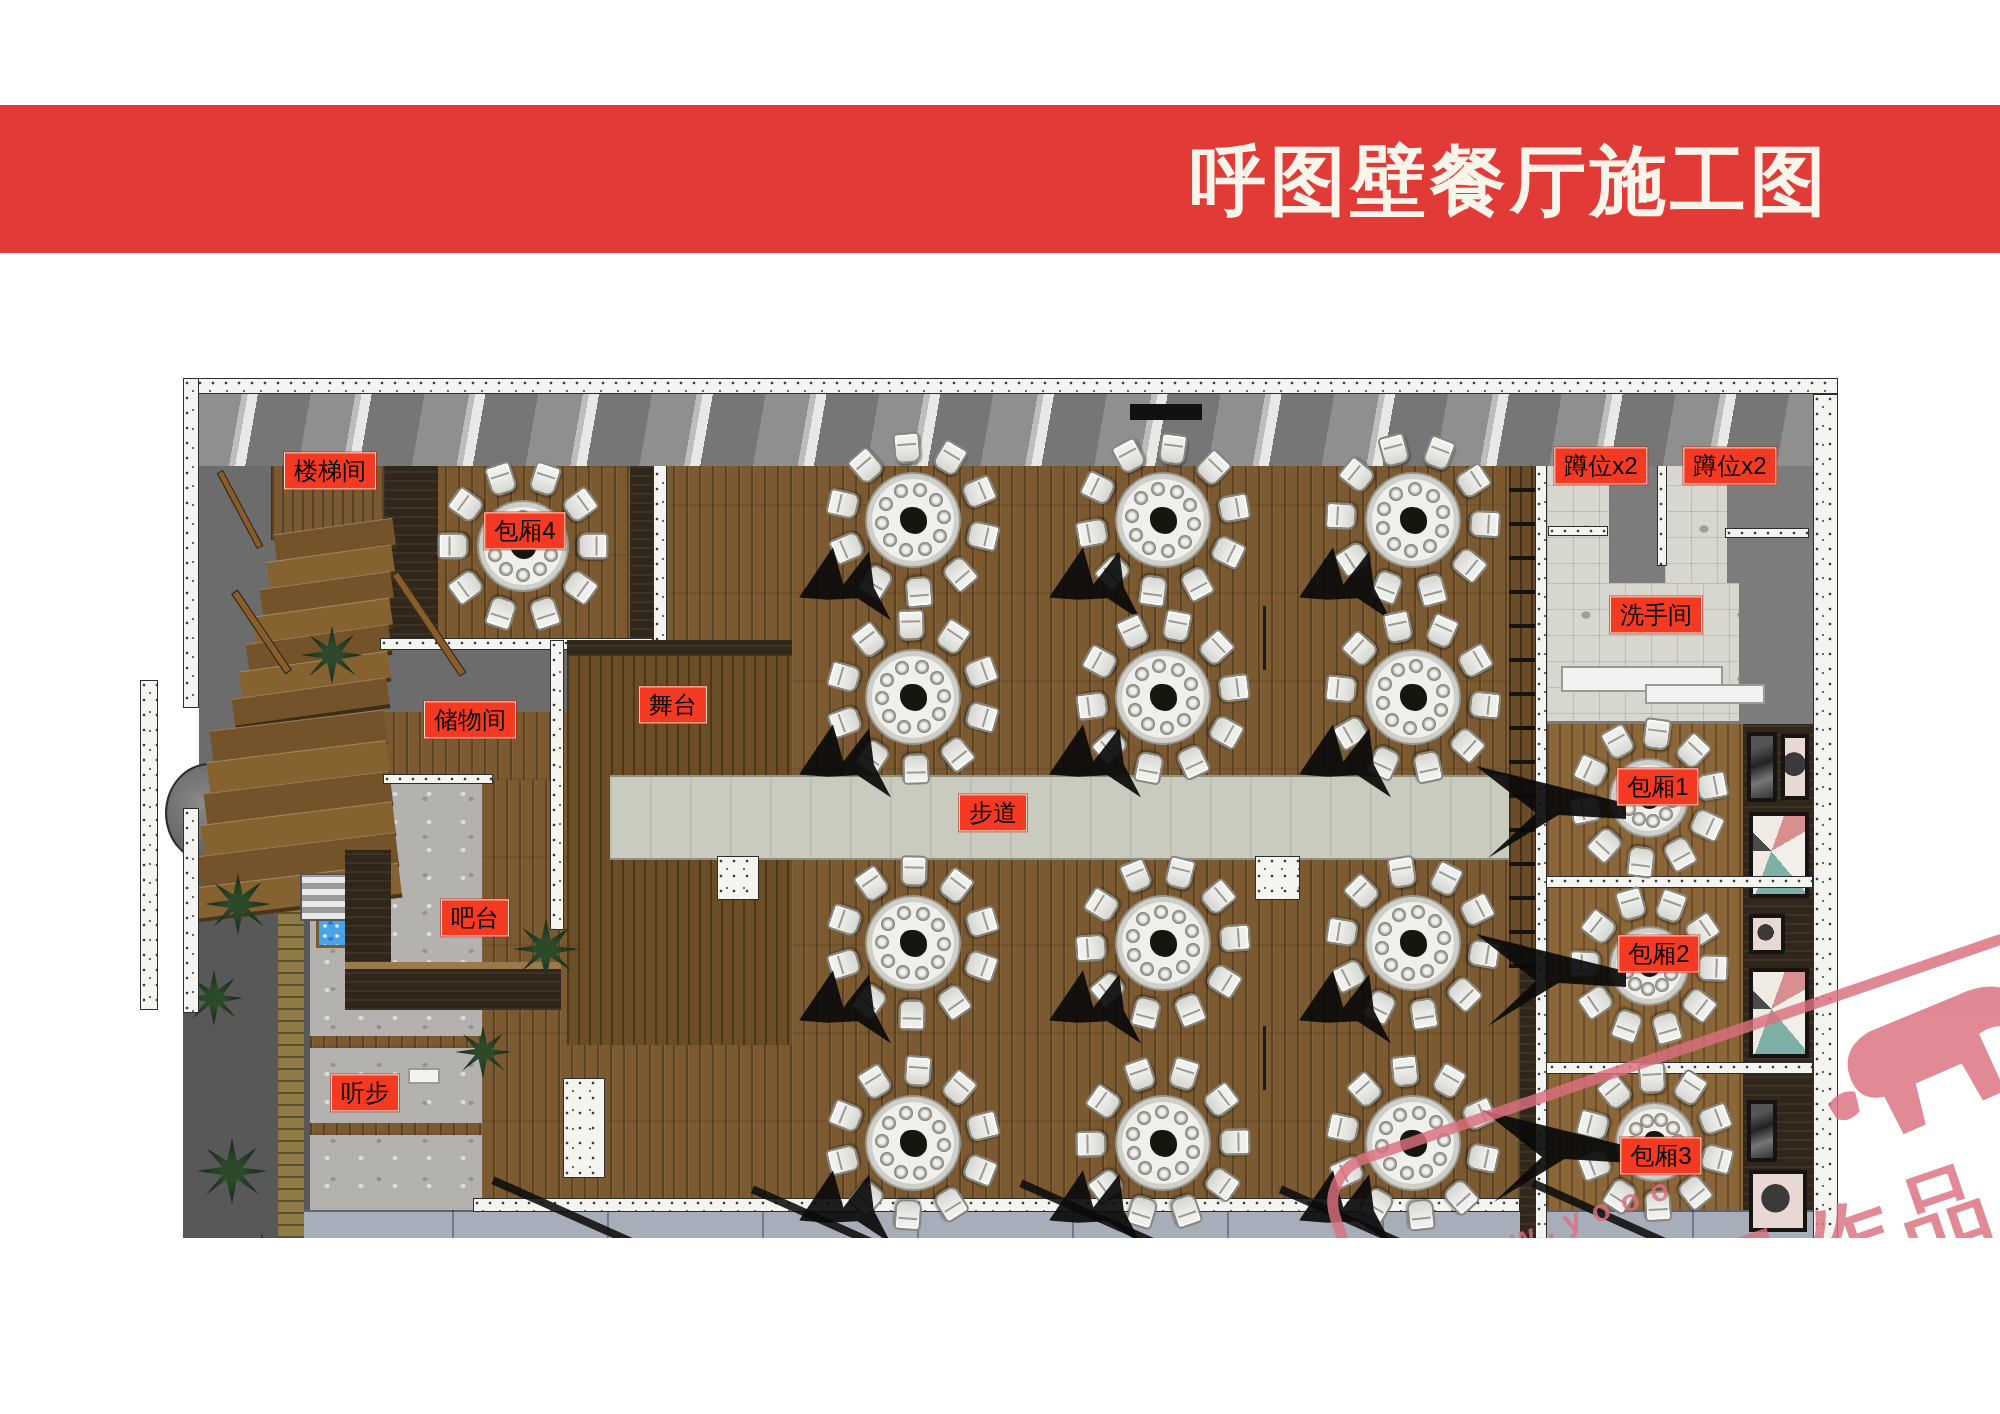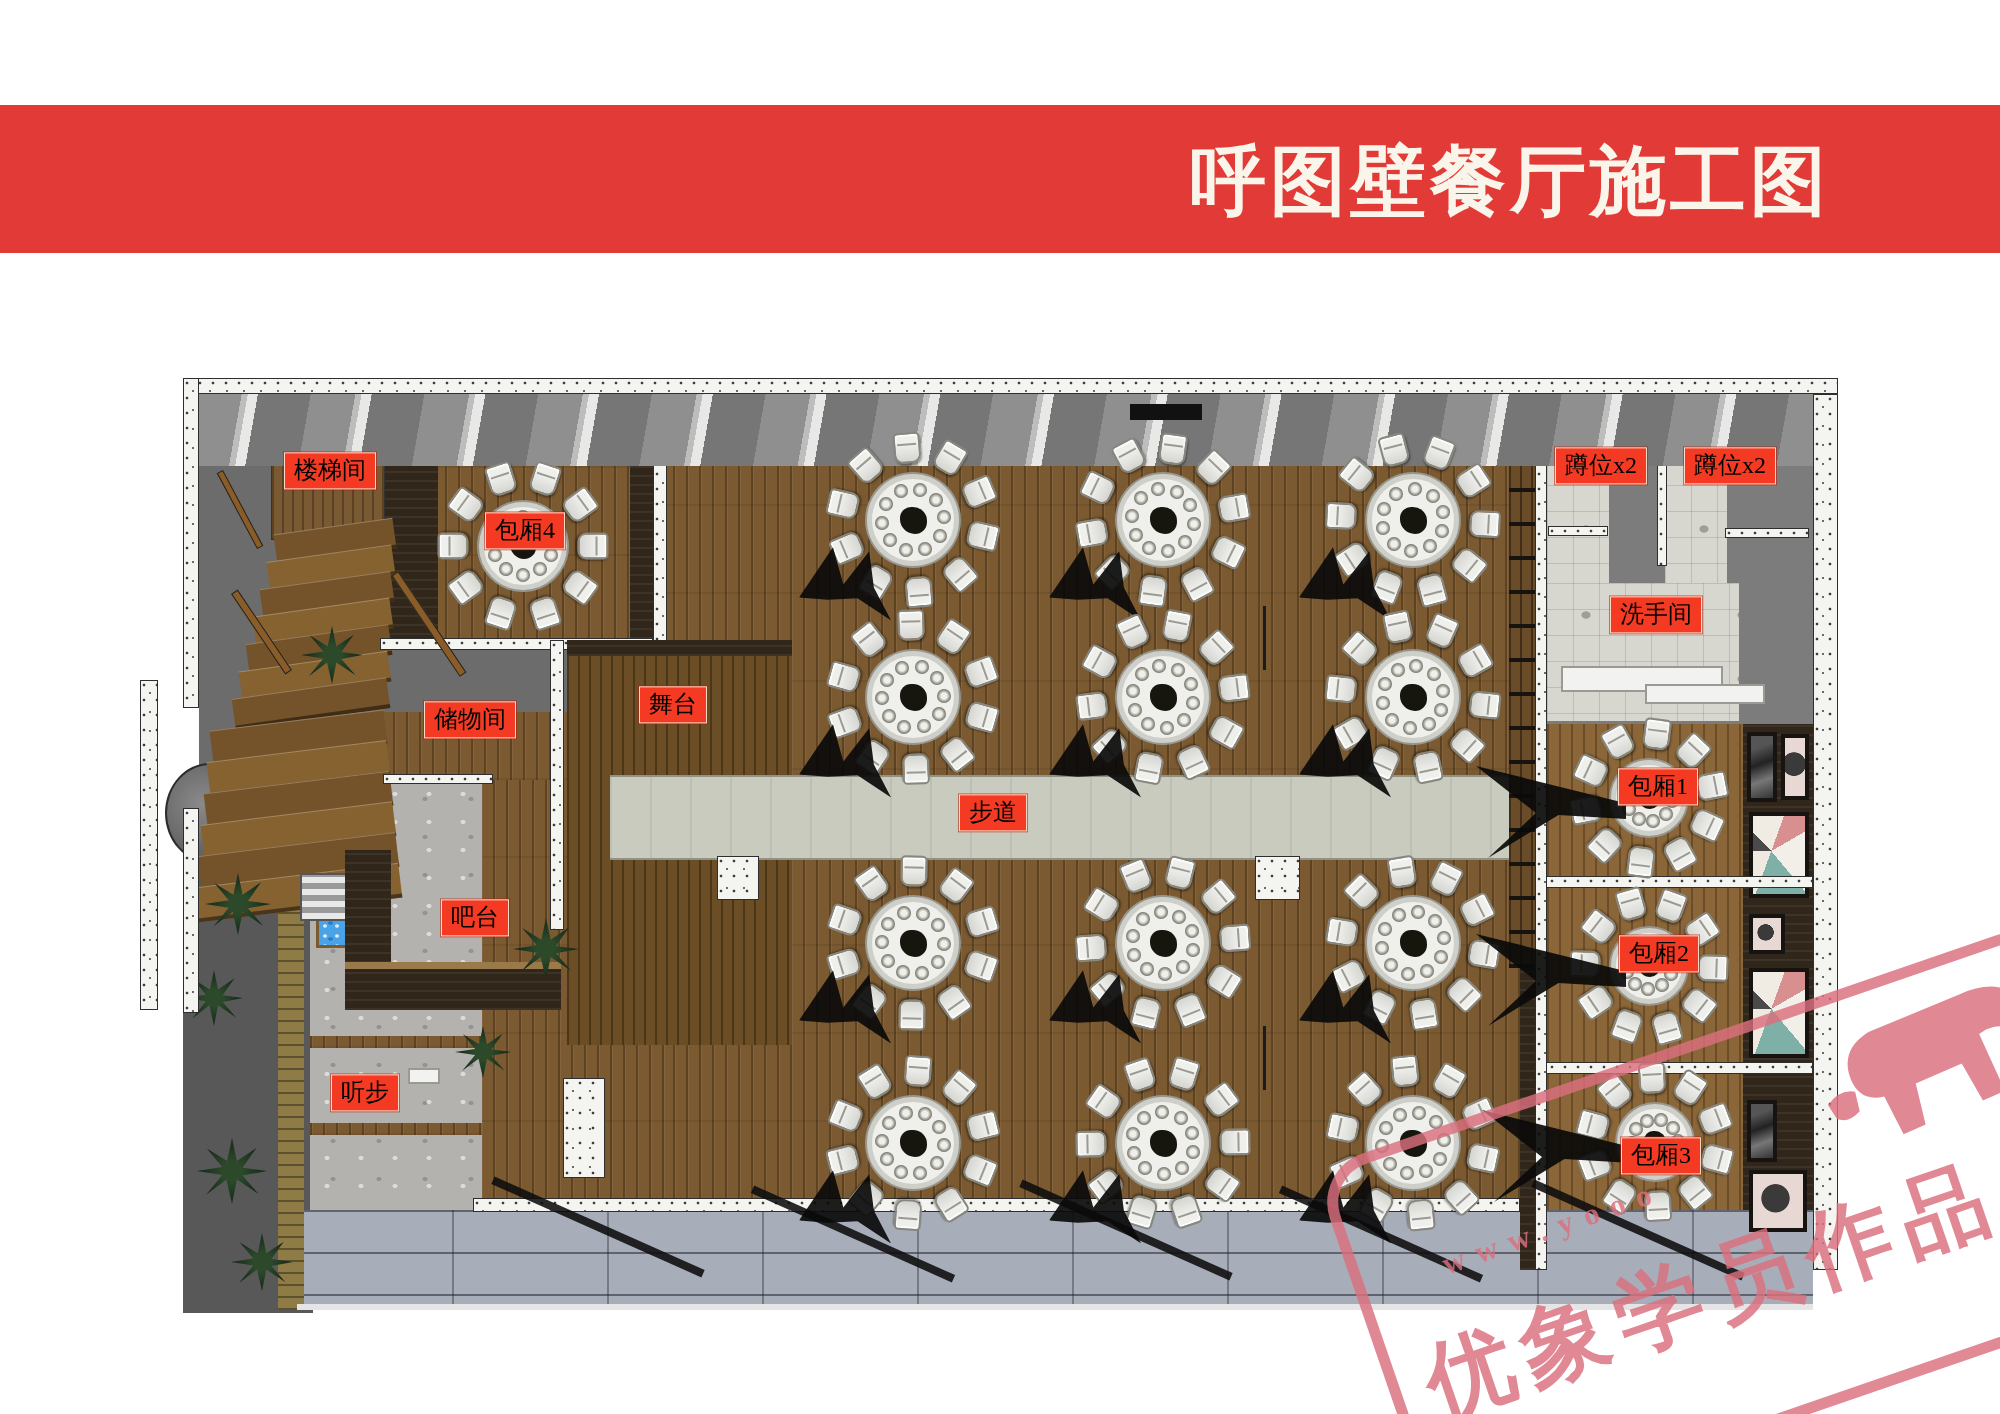--- a/index.html
+++ b/index.html
@@ -1,17 +1,17 @@
 <!DOCTYPE html>
 <html><head>
 <meta charset="utf-8">
 <style>
   html,body{margin:0;padding:0;background:#fff;}
-  #page{position:relative;width:2000px;height:1414px;background:#ffffff;overflow:hidden;
-        font-family:Liberation Serif, serif;border-radius:6px;}
+  #page{position:relative;width:2000px;height:1238px;background:#ffffff;overflow:hidden;
+        font-family:Liberation Sans, sans-serif;border-radius:6px;}
   
   .banner{position:absolute;left:0;top:105px;width:2000px;height:148px;background:#e23b37;}
   .banner .ttl{position:absolute;right:170px;top:0;height:148px;line-height:152px;
         font-size:76px;font-weight:bold;color:#faf5ea;letter-spacing:4px;white-space:nowrap;}
   
   #plan{position:absolute;left:183px;top:378px;width:1655px;height:935px;}
   .abs{position:absolute;}
   
   .spk{background-color:#f4f4f0;border:1px solid #2e2e2e;
        background-image:radial-gradient(circle at 3px 4px,#3c3c3c 1.1px,transparent 1.7px),

